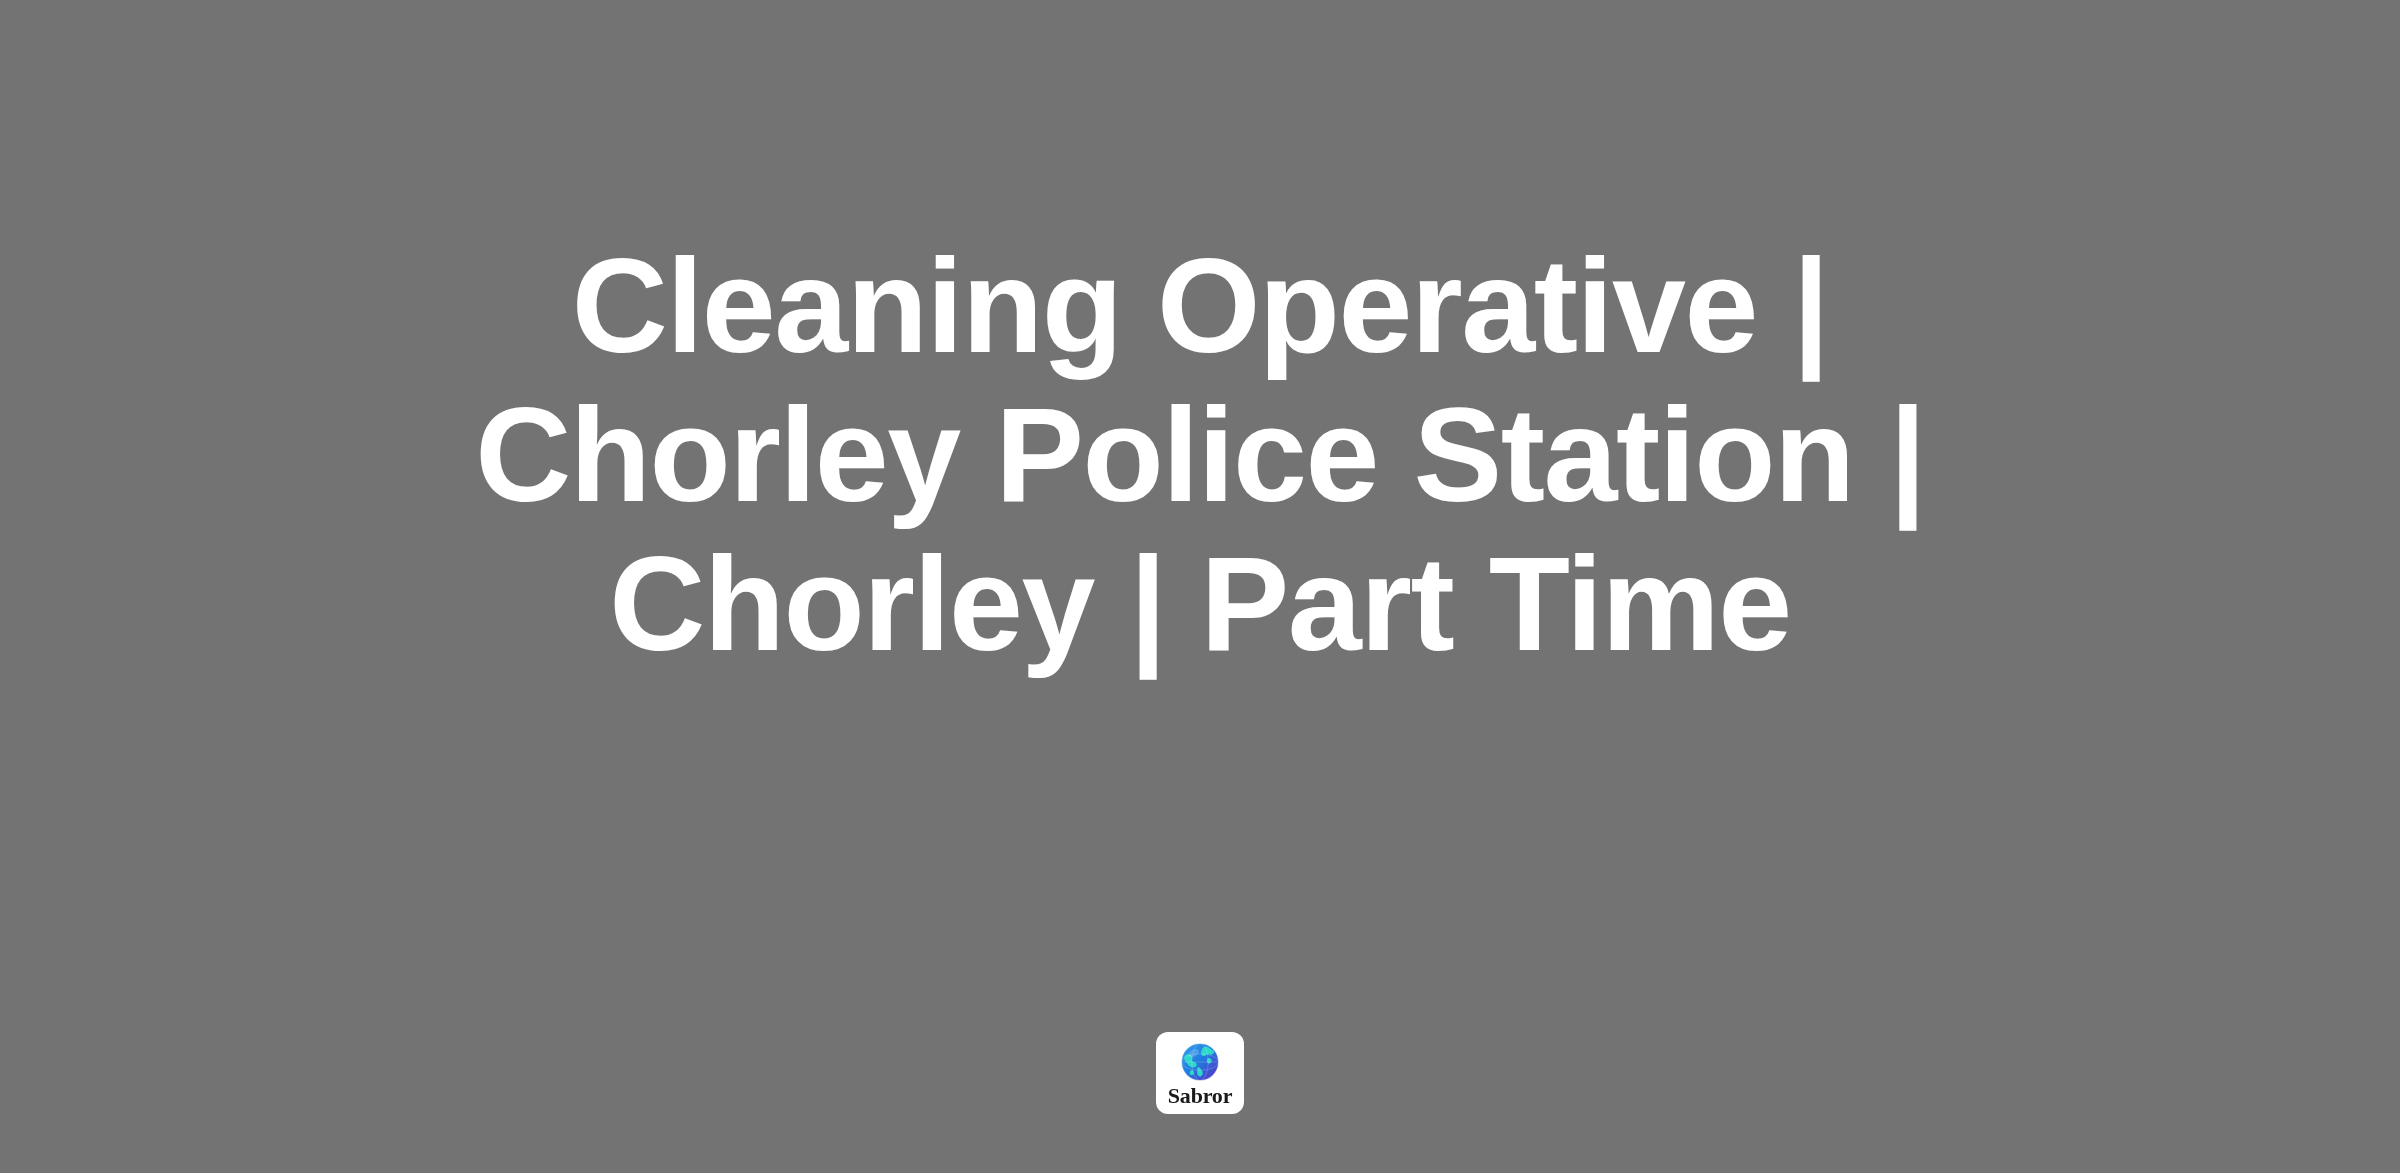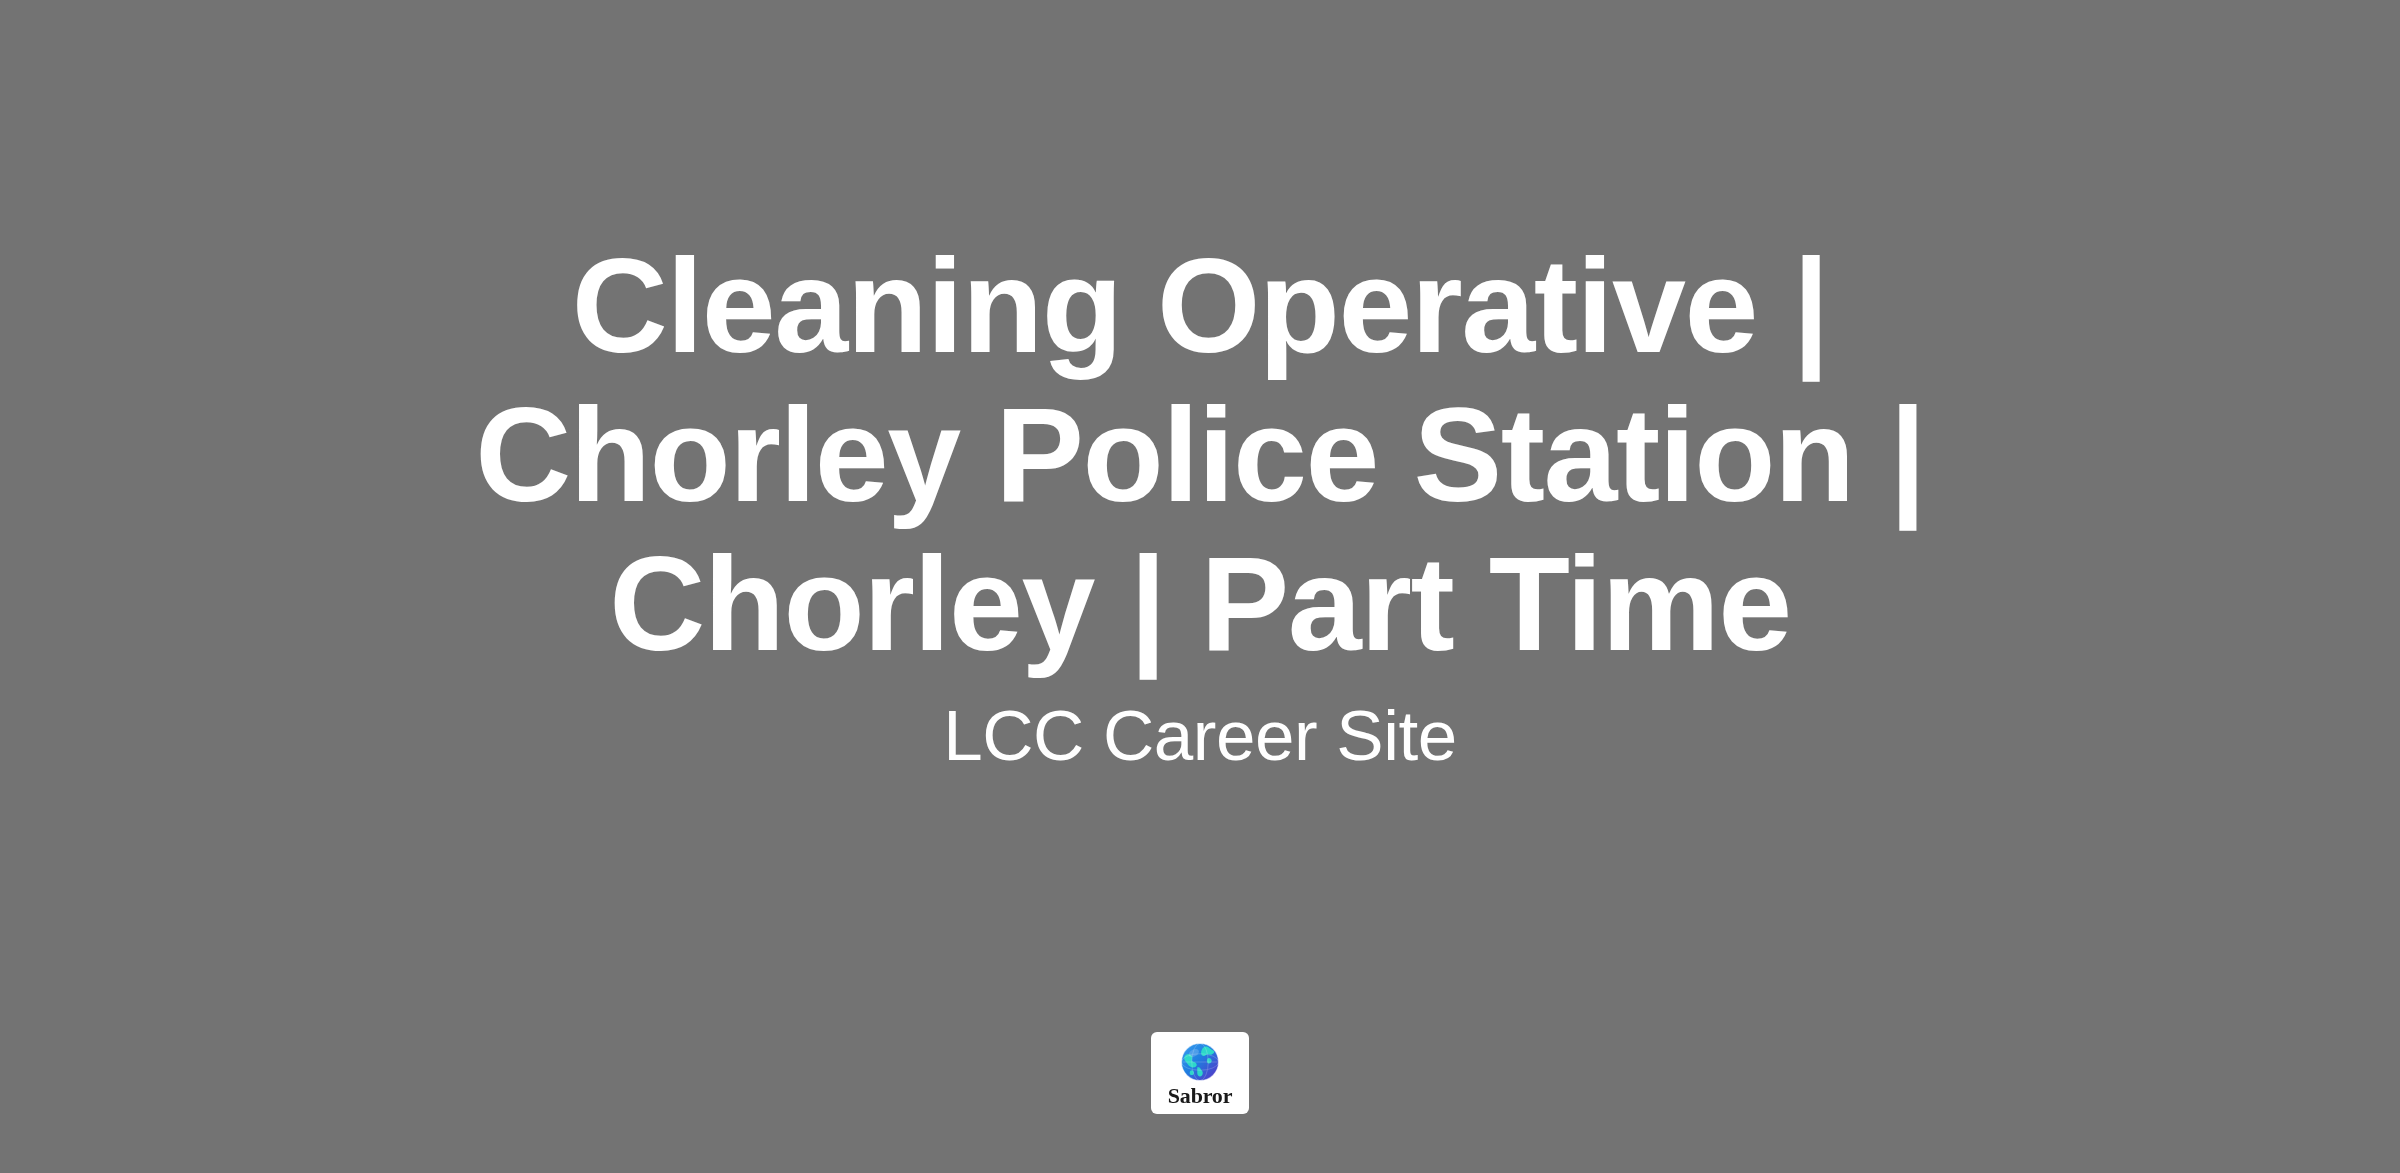--- a/index.html
+++ b/index.html
@@ -61,24 +61,24 @@
     line-height: 1.2;
     letter-spacing: -0.5px;
   }
 
   
   .brand-logo {
     position: absolute;
     left: 50%;
     transform: translateX(-50%);
     top: 1032px;
-    width: 98px;
+    width: 88px;
     height: 82px;
     background: #ffffff;
-    border-radius: 6px;
+    border-radius: 12px;
     display: flex;
     flex-direction: column;
     align-items: center;
     justify-content: center;
     box-sizing: border-box;
     padding: 5px 3px 4px 3px;
     overflow: hidden;
   }
 
   .brand-globe {
@@ -99,21 +99,20 @@
     white-space: nowrap;
   }
 </style>
 </head>
 <body>
 
 <div class="share-card">
 
   <div class="hero">
     <h1 class="hero-title">Cleaning Operative | Chorley Police Station | Chorley | Part Time</h1>
-    <div class="hero-subtitle">LCC Career Site</div>
   </div>
 
   <div class="brand-logo">
     <svg class="brand-globe" viewBox="0 0 64 64" aria-hidden="true">
       <defs>
         <linearGradient id="oceanGrad" x1="0" y1="0" x2="1" y2="1">
           <stop offset="0%" stop-color="#3aa0f0"></stop>
           <stop offset="45%" stop-color="#1f7ee0"></stop>
           <stop offset="100%" stop-color="#5b2fc4"></stop>
         </linearGradient>

